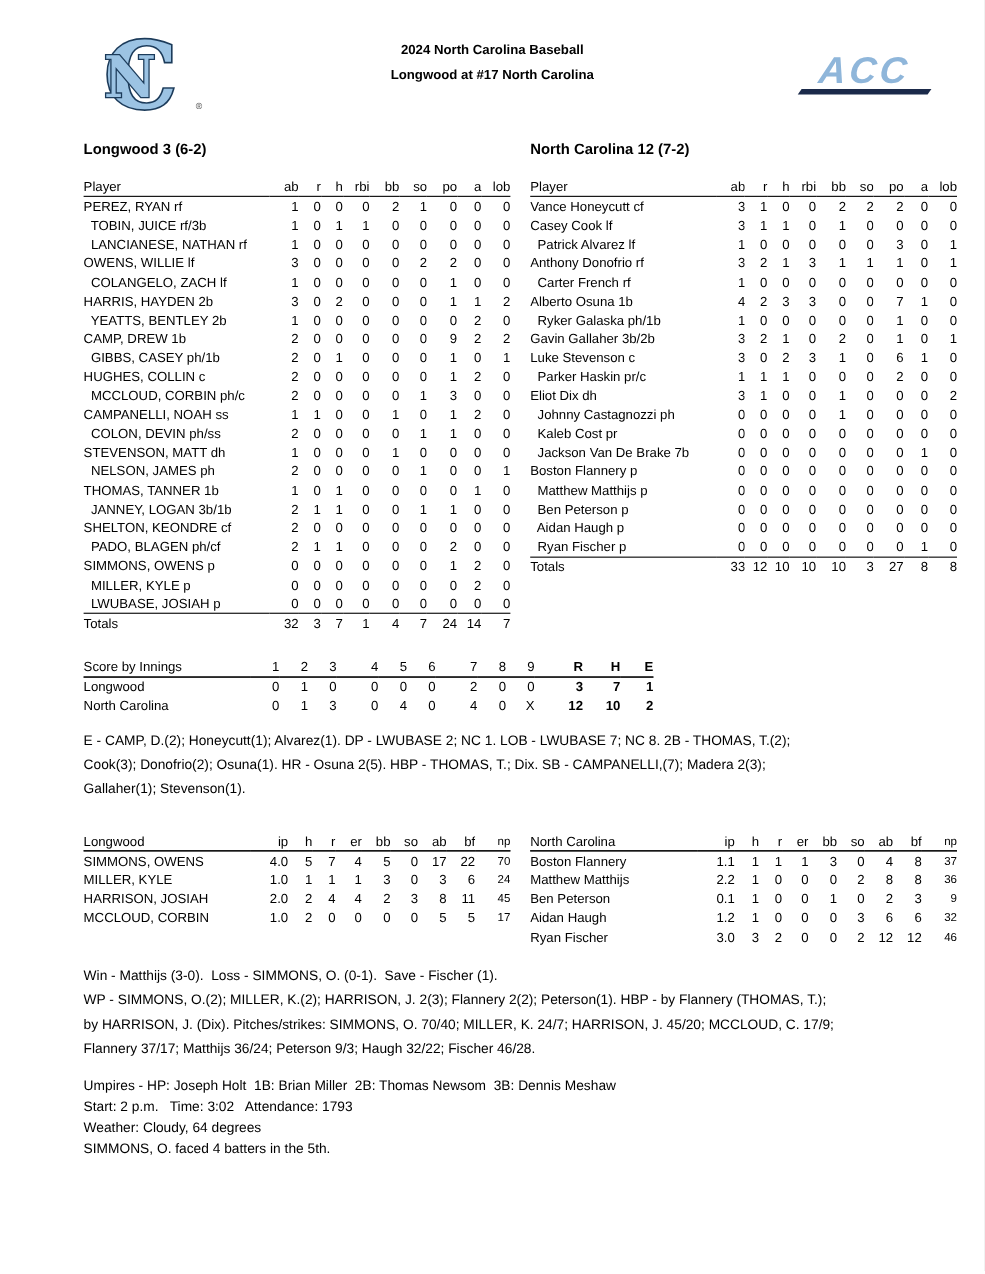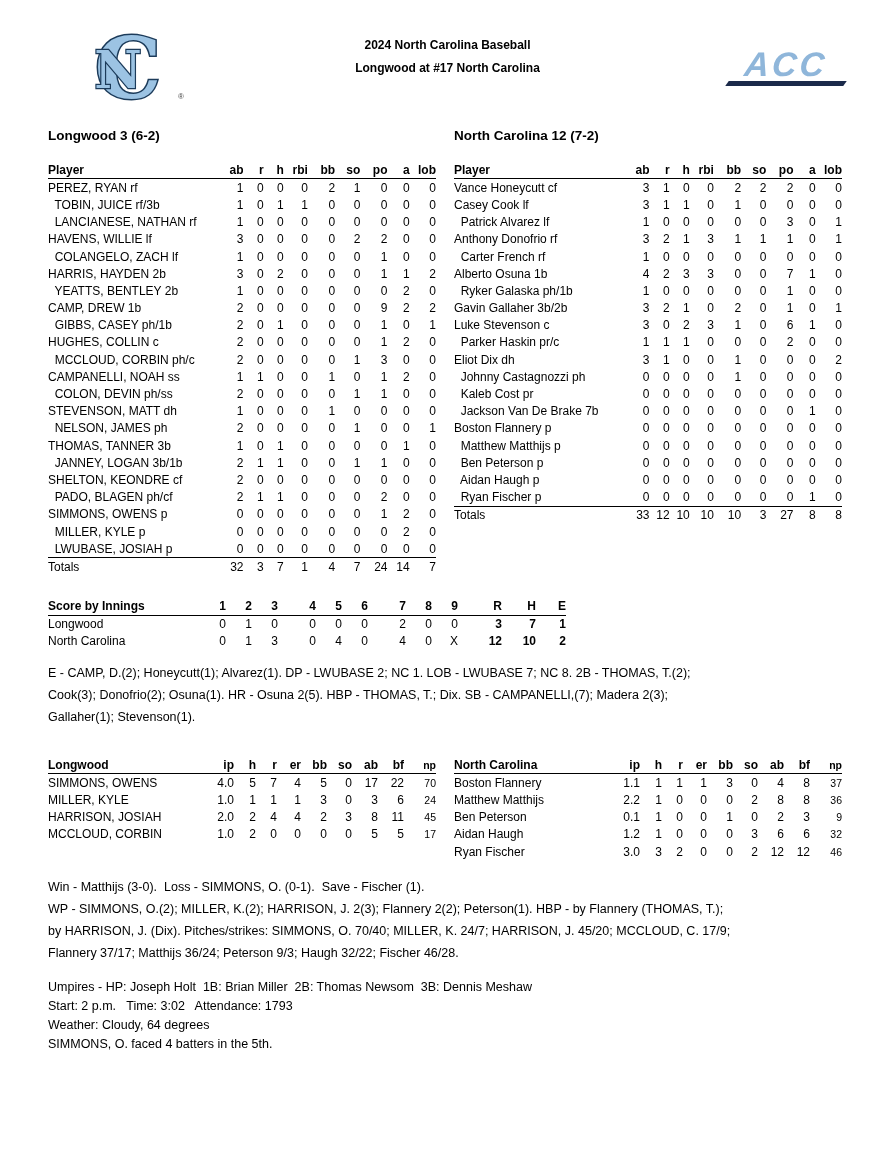--- a/index.html
+++ b/index.html
@@ -21,29 +21,29 @@
   .unc-logo { position:absolute; left:68px; top:26px; }
   .unc-reg { position:absolute; left:178px; top:92px; font-size:8px; color:#444; }
   .acc-logo { position:absolute; right:48px; top:48px; width:122px; }
   .acc-text {
     display:block; text-align:center;
     font-weight:bold; font-style:italic; font-size:34px; line-height:32px;
     color:#8FB6DA; letter-spacing:3px; transform:skewX(-6deg);
   }
   .acc-bar { height:5px; background:#1B2A4A; width:118px; margin:1px auto 0; transform:skewX(-35deg); }
   
-  .content { margin:0 48px; }
+  .content { margin:0 76px; }
   .cols { display:flex; gap:18px; }
   .col { width:388px; }
   .team-heading { font-weight:bold; font-size:13.5px; margin:16px 0 0 0; }
   
   table { border-collapse:collapse; table-layout:fixed; font-size:12px; }
   .bat-table, .pitch-table { width:388px; margin-top:18px; }
   th, td { padding:1.6px 0; line-height:14px; text-align:right; font-weight:normal; overflow:hidden; }
-  thead th { font-weight:bold; border-bottom:1.5px solid #000; }
+  thead th { font-weight:normal; border-bottom:1.5px solid #000; }
   th:first-child, td:first-child { text-align:left; white-space:pre; }
   tfoot td { border-top:1.2px solid #000; }
   .pitch-table td:last-child, .pitch-table th:last-child { font-size:10.5px; }
   
   .innings-table { margin-top:22px; }
   .innings-table td:nth-child(n+11), .innings-table th:nth-child(n+11) { font-weight:bold; }
   
   .text-block { font-size:12.5px; line-height:22px; }
   .text-block div, .text-line { white-space:pre-wrap; }
   .notes-block { margin-top:12px; }
@@ -139,21 +139,21 @@
                 <td>0</td>
                 <td>0</td>
                 <td>0</td>
                 <td>0</td>
                 <td>0</td>
                 <td>0</td>
                 <td>0</td>
                 <td>0</td>
               </tr>
               <tr>
-                <td>HAVENS, WILLIE lf</td>
+                <td>OWENS, WILLIE lf</td>
                 <td>3</td>
                 <td>0</td>
                 <td>0</td>
                 <td>0</td>
                 <td>0</td>
                 <td>2</td>
                 <td>2</td>
                 <td>0</td>
                 <td>0</td>
               </tr>
@@ -283,21 +283,21 @@
                 <td>0</td>
                 <td>0</td>
                 <td>0</td>
                 <td>0</td>
                 <td>1</td>
                 <td>0</td>
                 <td>0</td>
                 <td>1</td>
               </tr>
               <tr>
-                <td>THOMAS, TANNER 3b</td>
+                <td>THOMAS, TANNER 1b</td>
                 <td>1</td>
                 <td>0</td>
                 <td>1</td>
                 <td>0</td>
                 <td>0</td>
                 <td>0</td>
                 <td>0</td>
                 <td>1</td>
                 <td>0</td>
               </tr>

